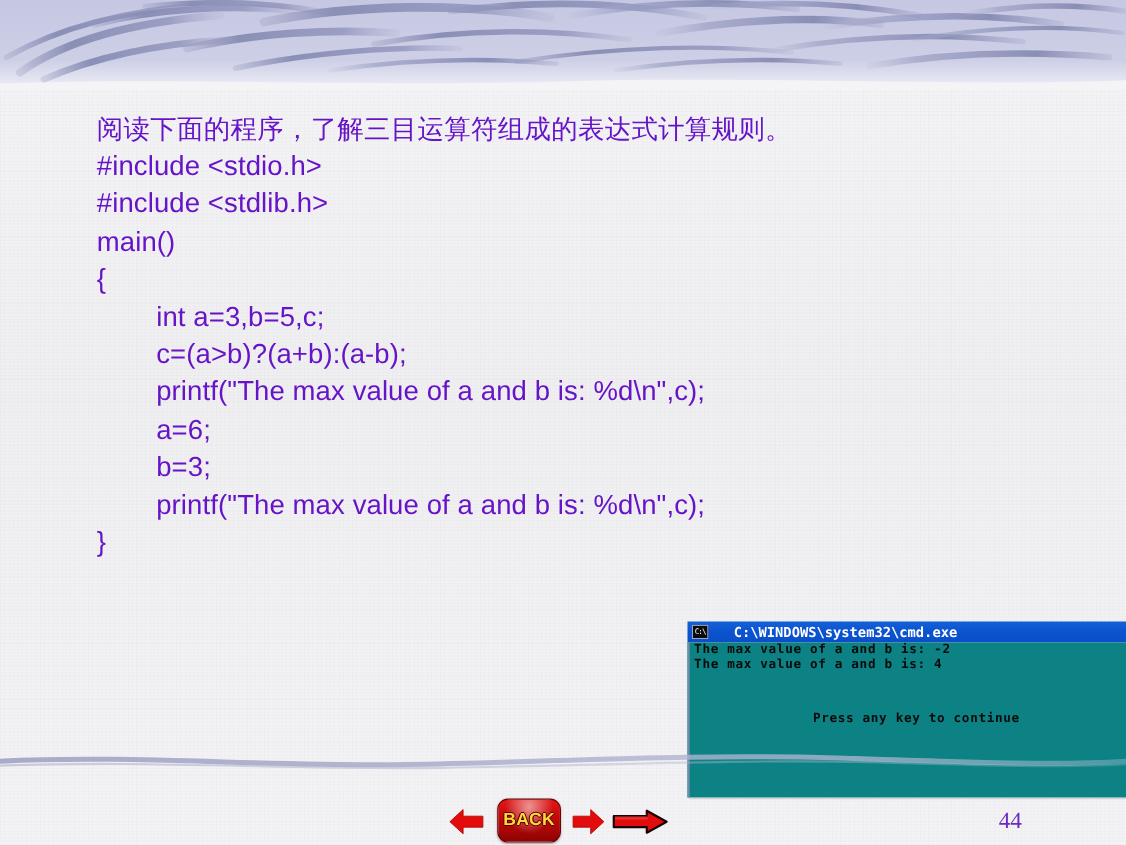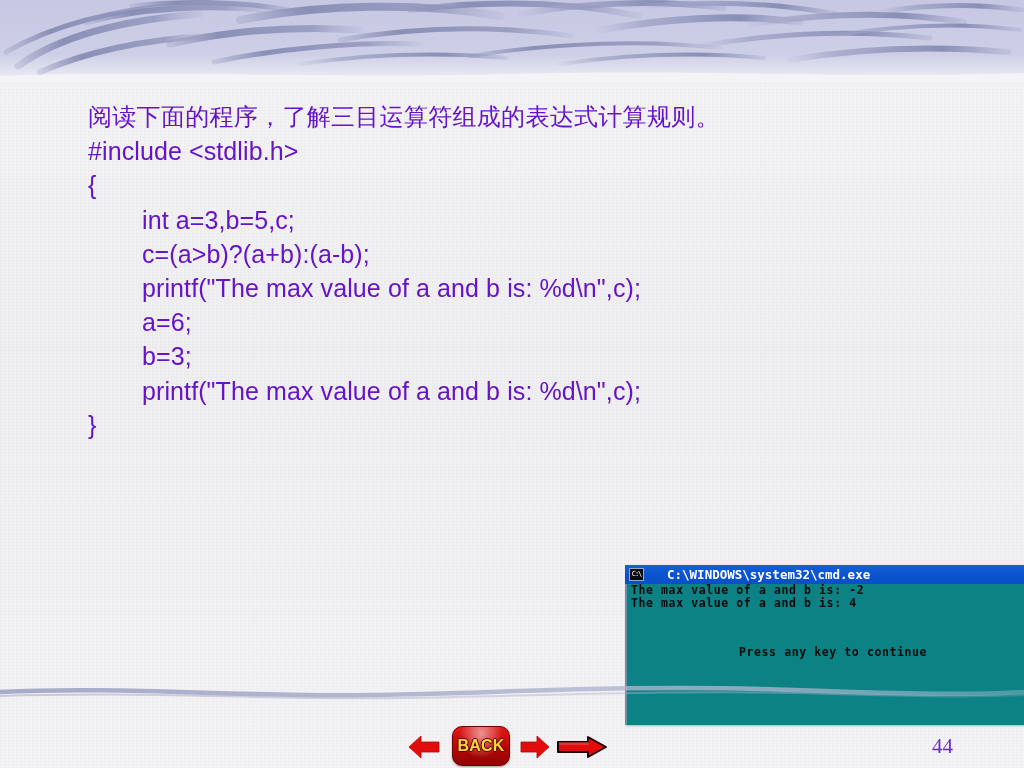--- a/index.html
+++ b/index.html
@@ -179,21 +179,20 @@
   }
 
   
   #pagenum {
     position: absolute;
     left: 908px;
     top: 734px;
     color: #6a2bc4;
     font-family: "Liberation Serif", serif;
     font-size: 21px;
-    margin-left: 24px;
   }
 </style>
 </head>
 <body>
 
 <div id="slide">
 
   <div id="topband">
     <svg width="1024" height="82" viewBox="0 0 1024 82" xmlns="http://www.w3.org/2000/svg">
       <defs>
@@ -243,21 +242,23 @@
         <path d="M830,36 C900,24 960,22 1020,30" stroke-width="4"></path>
         <path d="M880,12 C930,4 980,4 1022,10" stroke-width="5"></path>
         <path d="M560,64 C630,54 700,52 764,58" stroke-width="4"></path>
         <path d="M300,64 C370,54 440,52 506,58" stroke-width="4"></path>
       </g>
     </svg>
   </div>
 
   <div id="codeblock">
       <div class="line cjk">阅读下面的程序，了解三目运算符组成的表达式计算规则。</div>
+      <div class="line">#include &lt;stdio.h&gt;</div>
       <div class="line">#include &lt;stdlib.h&gt;</div>
+      <div class="line">main()</div>
       <div class="line">{</div>
       <div class="line indent">int a=3,b=5,c;</div>
       <div class="line indent">c=(a&gt;b)?(a+b):(a-b);</div>
       <div class="line indent">printf("The max value of a and b is: %d\n",c);</div>
       <div class="line indent">a=6;</div>
       <div class="line indent">b=3;</div>
       <div class="line indent">printf("The max value of a and b is: %d\n",c);</div>
       <div class="line">}</div>
     </div>
 

